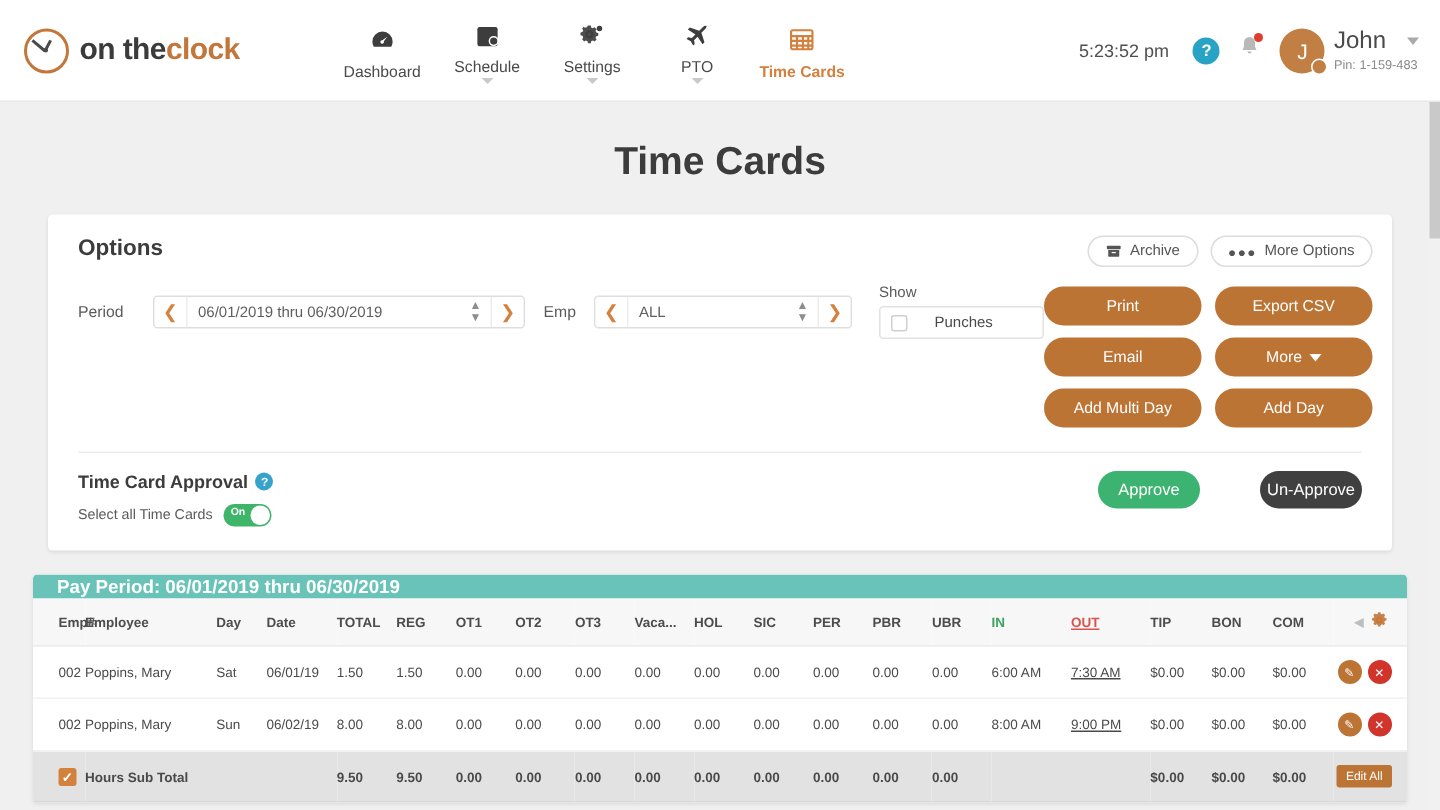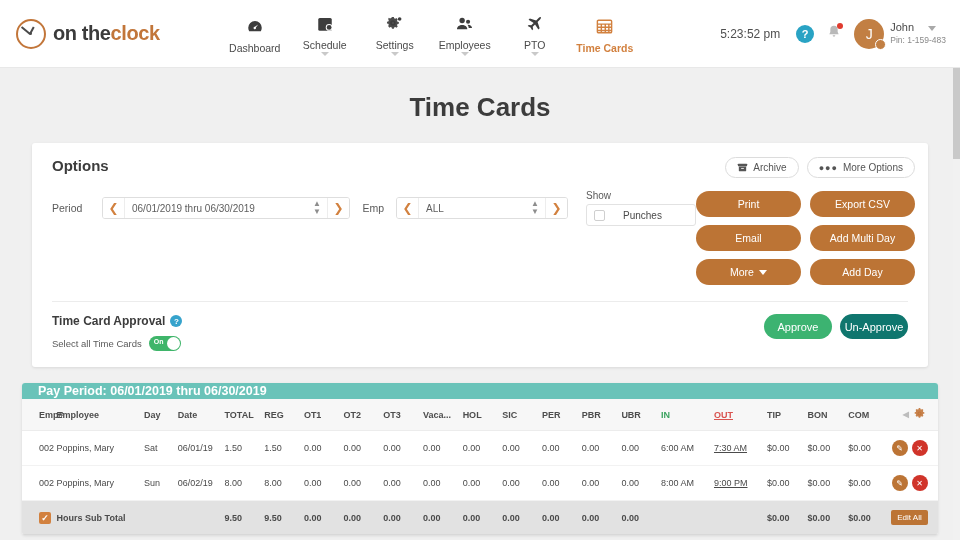--- a/index.html
+++ b/index.html
@@ -66,21 +66,21 @@
     width: 30px; height: 30px; border-radius: 50%; background: #c27f43;
     color: #fff; font-size: 14px; display: flex; align-items: center;
     justify-content: center; position: relative;
   }
   .avatar .badge {
     position: absolute; right: -2px; bottom: -1px;
     width: 11px; height: 11px; border-radius: 50%;
     background: #c27f43; border: 1.5px solid #fff;
   }
   .user-meta { line-height: 1.25; }
-  .user-name { font-size: 11px; color: #4a4a4a; }
+  .user-name { font-size: 16px; color: #4a4a4a; }
   .user-pin { font-size: 8.5px; color: #8a8a8a; }
   .user-caret {
     width: 0; height: 0; margin-left: 14px; display:inline-block;
     border-left: 4px solid transparent; border-right: 4px solid transparent;
     border-top: 5px solid #a9a9a9; vertical-align: middle;
   }
 
   
   .page-title {
     text-align: center; font-size: 26px; font-weight: bold;
@@ -169,21 +169,21 @@
   .toggle .knob {
     position: absolute; right: 1px; top: 1px; width: 13px; height: 13px;
     border-radius: 50%; background: #fff;
   }
   .appr-btns { margin-left: auto; display: flex; gap: 8px; align-items: center; }
   .abtn {
     border: none; border-radius: 14px; color: #fff; font-size: 11px;
     width: 68px; height: 25px; cursor: pointer;
   }
   .abtn.ok { background: #3cb371; }
-  .abtn.no { background: #0f766e; }
+  .abtn.no { background: #404040; margin-left: 32px; }
 
   
   .tc-card {
     background: #fff; margin: 16px 22px 0; border-radius: 3px;
     box-shadow: 0 1px 3px rgba(0,0,0,0.10); overflow: hidden;
   }
   .pay-banner {
     background: #6ac3b9; color: #fff; font-size: 12.5px; font-weight: bold;
     padding: 1px 16px;
   }
@@ -286,32 +286,20 @@
     </div>
     <div class="nav-item">
       <div class="nav-ico">
         <svg width="19" height="19" viewBox="0 0 24 24" fill="currentColor">
             <path d="M10 6.5a3.5 3.5 0 1 0 0 7 3.5 3.5 0 0 0 0-7zm0 2a1.5 1.5 0 1 1 0 3 1.5 1.5 0 0 1 0-3z"></path>
             <path d="M8.8 2.5h2.4l.3 1.7 1.5.6 1.4-.9 1.7 1.7-.9 1.4.6 1.5 1.7.3v2.4l-1.7.3-.6 1.5.9 1.4-1.7 1.7-1.4-.9-1.5.6-.3 1.7H8.8l-.3-1.7-1.5-.6-1.4.9L3.9 14l.9-1.4-.6-1.5-1.7-.3V8.4l1.7-.3.6-1.5-.9-1.4L4.9 3.6l1.4.9 1.5-.6z" opacity=".92"></path>
             <circle cx="18.5" cy="5" r="2.3"></circle>
           </svg>
       </div>
       <div class="nav-label">Settings</div>
-      <div class="nav-caret"></div>
-    </div>
-    <div class="nav-item">
-      <div class="nav-ico">
-        <svg width="19" height="19" viewBox="0 0 24 24" fill="currentColor">
-            <circle cx="9" cy="7" r="3.4"></circle>
-            <circle cx="16.5" cy="8.5" r="2.6"></circle>
-            <path d="M2.5 18c0-3.3 2.9-5.3 6.5-5.3s6.5 2 6.5 5.3z"></path>
-            <path d="M16.5 12.4c2.8 0 5 1.6 5 4.1h-4.2c0-1.6-.5-3-1.5-4.1z"></path>
-          </svg>
-      </div>
-      <div class="nav-label">Employees</div>
       <div class="nav-caret"></div>
     </div>
     <div class="nav-item">
       <div class="nav-ico">
         <svg width="19" height="19" viewBox="0 0 24 24" fill="currentColor">
             <path d="M20.5 3.2c-.8-.8-2-.7-3 .3l-3.4 3.4-8-2.6-1.6 1.6 6.4 4.2-3 3-3.2-.6-1.3 1.3 3.6 2 2 3.6 1.3-1.3-.6-3.2 3-3 4.2 6.4 1.6-1.6-2.6-8 3.4-3.4c1-1 1.1-2.2.2-3.1z"></path>
           </svg>
       </div>
       <div class="nav-label">PTO</div>
       <div class="nav-caret"></div>
@@ -403,25 +391,25 @@
         <button class="obtn">
             <span>Print</span>
           </button>
         <button class="obtn">
             <span>Export CSV</span>
           </button>
         <button class="obtn">
             <span>Email</span>
           </button>
         <button class="obtn">
-            <span>Add Multi Day</span>
+            <span>More</span>
+            <span class="dcaret"></span>
           </button>
         <button class="obtn">
-            <span>More</span>
-            <span class="dcaret"></span>
+            <span>Add Multi Day</span>
           </button>
         <button class="obtn">
             <span>Add Day</span>
           </button>
       </div>
     </div>
   </div>
 
   <div class="divider"></div>
 

